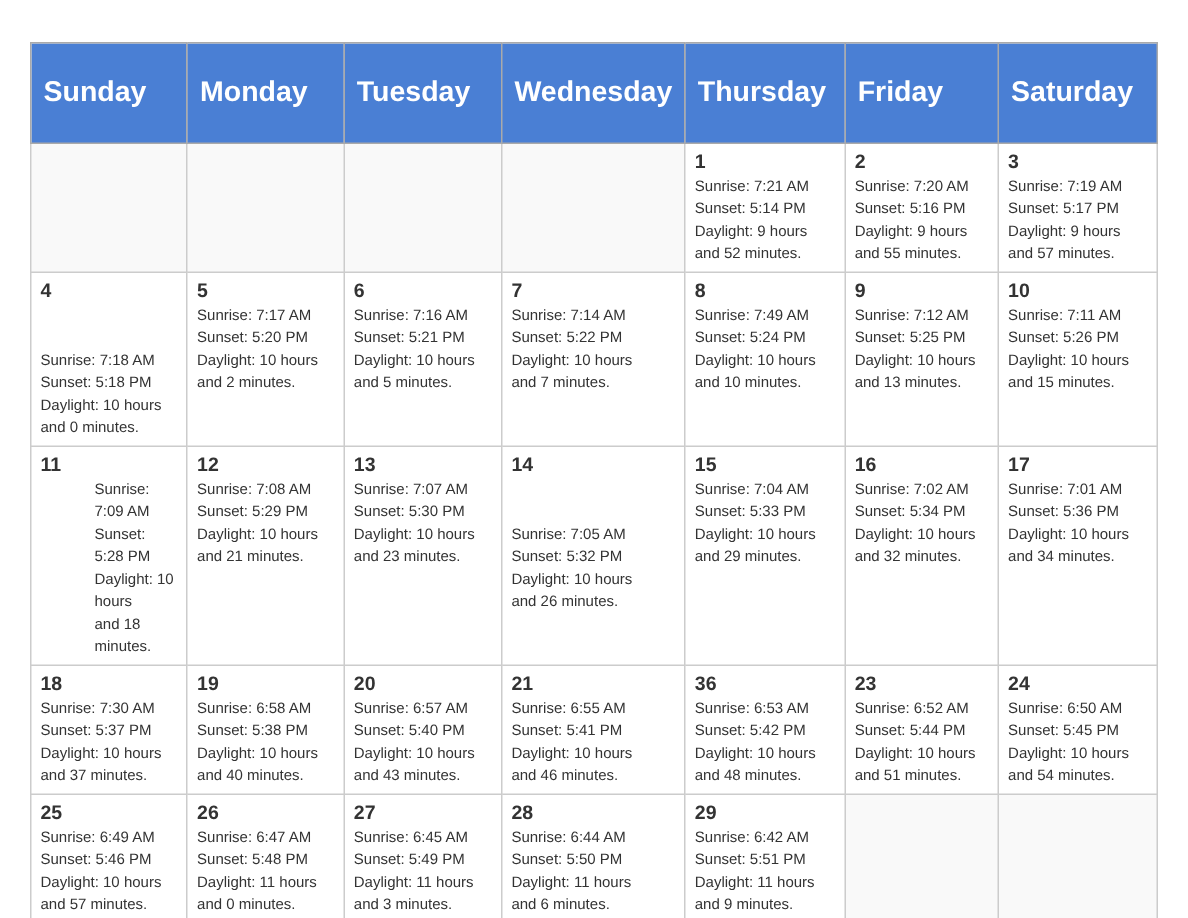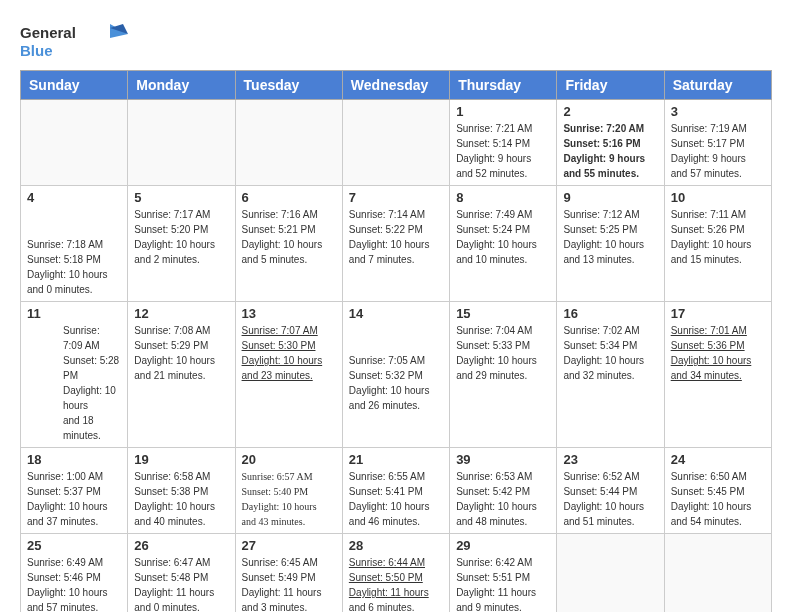--- a/index.html
+++ b/index.html
@@ -4,45 +4,31 @@
   <style>
     * { box-sizing: border-box; margin: 0; padding: 0; }
     body { font-family: Arial, sans-serif; background: #fff; width: 792px; min-height: 612px; }
     .container { padding: 20px 20px 10px 20px; }
     .header-top { display: flex; justify-content: space-between; align-items: flex-start; margin-bottom: 4px; }
     .logo { display: flex; align-items: center; }
     .title-area { text-align: right; }
     .month-title { font-size: 36px; font-weight: bold; color: #333; }
     .subtitle { font-size: 16px; color: #555; margin-top: 2px; }
     .calendar { width: 100%; border-collapse: collapse; margin-top: 8px; }
-    .calendar th { background-color: #4a7fd4; color: #fff; text-align: left; padding: 6px 8px; font-size: 14px; border: 1px solid #aaa; }
+    .calendar th { background-color: #4a7fd4; color: #fff; text-align: left; padding: 22px 8px; font-size: 19px; border: 1px solid #aaa; }
     .calendar td { border: 1px solid #ccc; vertical-align: top; padding: 4px 6px; font-size: 11px; color: #333; background: #fff; width: calc(100%/7); min-height: 80px; }
     .calendar td.empty { background: #f9f9f9; }
     .day-number { font-size: 13px; font-weight: bold; margin-bottom: 2px; }
     .day-info { font-size: 10px; line-height: 1.5; color: #333; }
     tr.week-row td { height: 85px; }
   </style>
 </head>
 <body>
 
 <div class="container">
-  <div class="header-top">
-    <div class="logo">
-    <svg width="110" height="42" viewBox="0 0 110 42">
-      <text x="0" y="18" font-size="15" font-weight="bold" fill="#333" font-family="Arial">General</text>
-      <text x="0" y="36" font-size="15" font-weight="bold" fill="#4a90d9" font-family="Arial">Blue</text>
-      <polygon points="90,4 108,14 90,18" fill="#4a90d9"></polygon>
-      <polygon points="90,8 103,4 108,14" fill="#2a5fa8"></polygon>
-    </svg>
-  </div>
-    <div class="title-area">
-      <div class="month-title"></div>
-      <div class="subtitle"></div>
-    </div>
-  </div>
 
   <table class="calendar">
     <thead>
       <tr>
       <th>Sunday</th>
           <th>Monday</th>
           <th>Tuesday</th>
           <th>Wednesday</th>
           <th>Thursday</th>
           <th>Friday</th>
@@ -57,21 +43,21 @@
           <td class="empty"></td>
           <td>
             <div class="day-number">1</div>
             <div class="day-info" style="white-space: pre-line;">Sunrise: 7:21 AM
 Sunset: 5:14 PM
 Daylight: 9 hours
 and 52 minutes.</div>
           </td>
           <td>
             <div class="day-number">2</div>
-            <div class="day-info" style="white-space: pre-line; font-weight: bold;">Sunrise: 7:20 AM
+            <div class="day-info" style="white-space: pre-line;">Sunrise: 7:20 AM
 Sunset: 5:16 PM
 Daylight: 9 hours
 and 55 minutes.</div>
           </td>
           <td>
             <div class="day-number">3</div>
             <div class="day-info" style="white-space: pre-line;">Sunrise: 7:19 AM
 Sunset: 5:17 PM
 Daylight: 9 hours
 and 57 minutes.</div>
@@ -138,21 +124,21 @@
           </td>
           <td>
             <div class="day-number">12</div>
             <div class="day-info" style="white-space: pre-line;">Sunrise: 7:08 AM
 Sunset: 5:29 PM
 Daylight: 10 hours
 and 21 minutes.</div>
           </td>
           <td>
             <div class="day-number">13</div>
-            <div class="day-info" style="white-space: pre-line; text-decoration: underline;">Sunrise: 7:07 AM
+            <div class="day-info" style="white-space: pre-line;">Sunrise: 7:07 AM
 Sunset: 5:30 PM
 Daylight: 10 hours
 and 23 minutes.</div>
           </td>
           <td>
             <div class="day-number">14</div>
             <div class="day-info" style="white-space: pre-line; margin-top: 32px;">Sunrise: 7:05 AM
 Sunset: 5:32 PM
 Daylight: 10 hours
 and 26 minutes.</div>
@@ -166,57 +152,57 @@
           </td>
           <td>
             <div class="day-number">16</div>
             <div class="day-info" style="white-space: pre-line;">Sunrise: 7:02 AM
 Sunset: 5:34 PM
 Daylight: 10 hours
 and 32 minutes.</div>
           </td>
           <td>
             <div class="day-number">17</div>
-            <div class="day-info" style="white-space: pre-line; text-decoration: underline;">Sunrise: 7:01 AM
+            <div class="day-info" style="white-space: pre-line;">Sunrise: 7:01 AM
 Sunset: 5:36 PM
 Daylight: 10 hours
 and 34 minutes.</div>
           </td>
         </tr>
         <tr class="week-row">
           <td>
             <div class="day-number">18</div>
-            <div class="day-info" style="white-space: pre-line;">Sunrise: 1:00 AM
+            <div class="day-info" style="white-space: pre-line;">Sunrise: 7:30 AM
 Sunset: 5:37 PM
 Daylight: 10 hours
 and 37 minutes.</div>
           </td>
           <td>
             <div class="day-number">19</div>
             <div class="day-info" style="white-space: pre-line;">Sunrise: 6:58 AM
 Sunset: 5:38 PM
 Daylight: 10 hours
 and 40 minutes.</div>
           </td>
           <td>
             <div class="day-number">20</div>
-            <div class="day-info" style="white-space: pre-line; font-family: Liberation Serif, serif;">Sunrise: 6:57 AM
+            <div class="day-info" style="white-space: pre-line;">Sunrise: 6:57 AM
 Sunset: 5:40 PM
 Daylight: 10 hours
 and 43 minutes.</div>
           </td>
           <td>
             <div class="day-number">21</div>
             <div class="day-info" style="white-space: pre-line;">Sunrise: 6:55 AM
 Sunset: 5:41 PM
 Daylight: 10 hours
 and 46 minutes.</div>
           </td>
           <td>
-            <div class="day-number">39</div>
+            <div class="day-number">36</div>
             <div class="day-info" style="white-space: pre-line;">Sunrise: 6:53 AM
 Sunset: 5:42 PM
 Daylight: 10 hours
 and 48 minutes.</div>
           </td>
           <td>
             <div class="day-number">23</div>
             <div class="day-info" style="white-space: pre-line;">Sunrise: 6:52 AM
 Sunset: 5:44 PM
 Daylight: 10 hours
@@ -247,21 +233,21 @@
           </td>
           <td>
             <div class="day-number">27</div>
             <div class="day-info" style="white-space: pre-line;">Sunrise: 6:45 AM
 Sunset: 5:49 PM
 Daylight: 11 hours
 and 3 minutes.</div>
           </td>
           <td>
             <div class="day-number">28</div>
-            <div class="day-info" style="white-space: pre-line; text-decoration: underline;">Sunrise: 6:44 AM
+            <div class="day-info" style="white-space: pre-line;">Sunrise: 6:44 AM
 Sunset: 5:50 PM
 Daylight: 11 hours
 and 6 minutes.</div>
           </td>
           <td>
             <div class="day-number">29</div>
             <div class="day-info" style="white-space: pre-line;">Sunrise: 6:42 AM
 Sunset: 5:51 PM
 Daylight: 11 hours
 and 9 minutes.</div>

